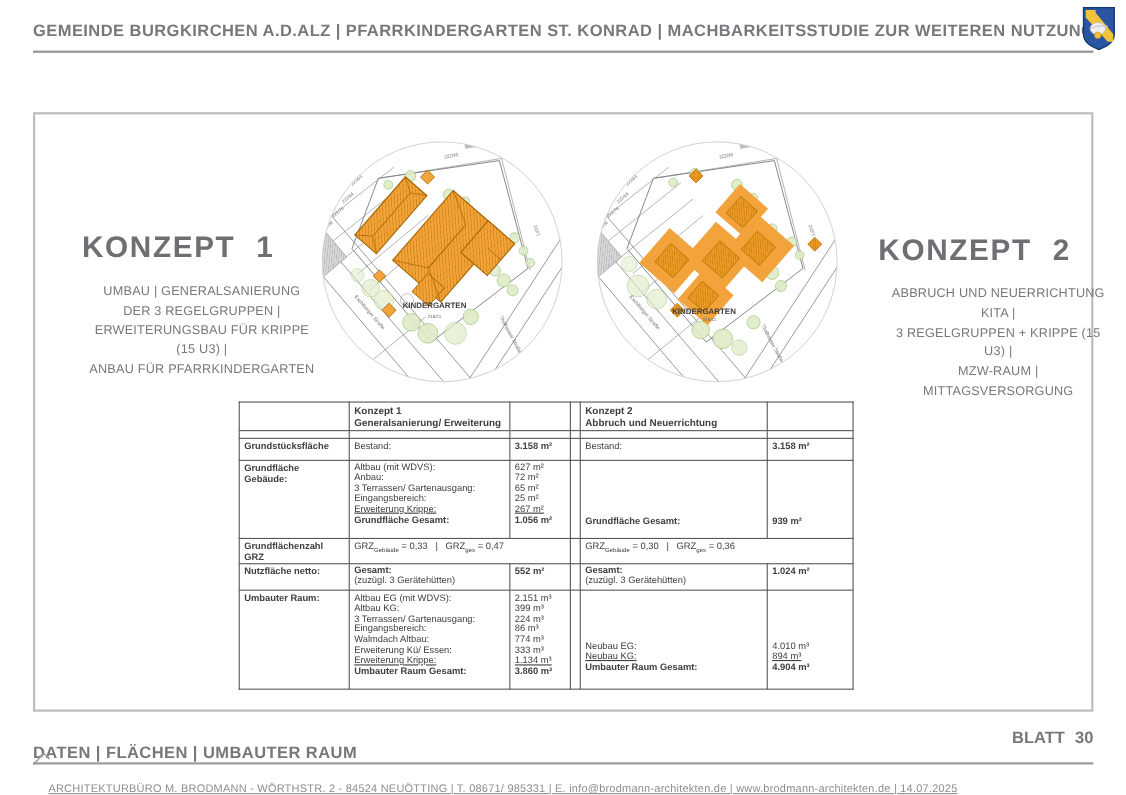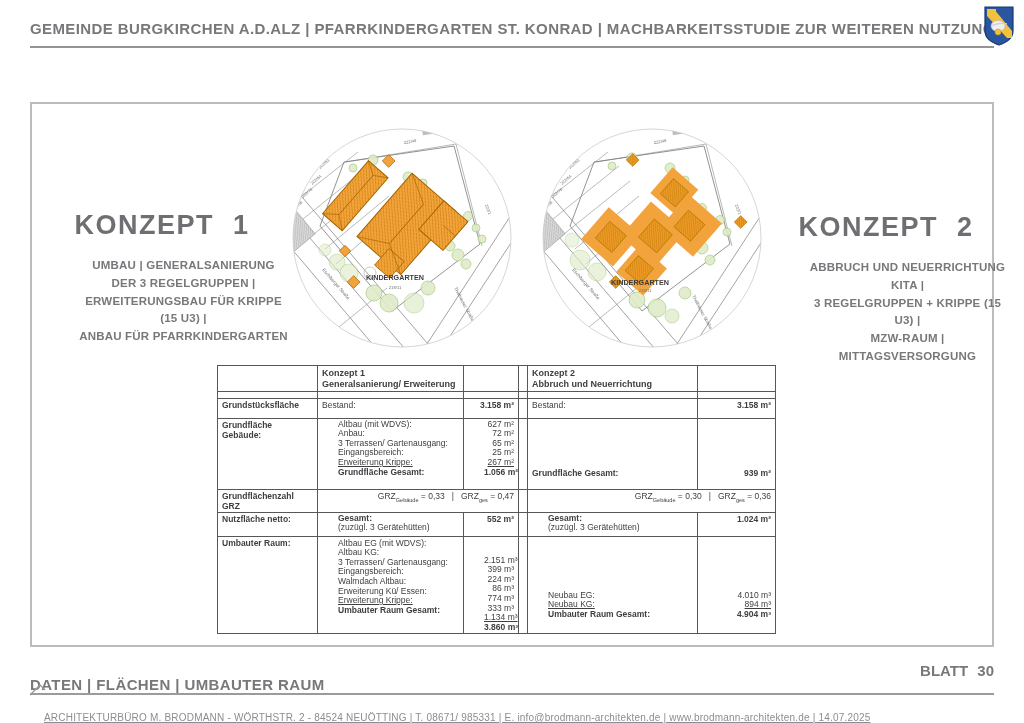--- a/index.html
+++ b/index.html
@@ -13,39 +13,39 @@
   .hdr-logo{position:absolute;left:983px;top:6px;width:32px;height:40px;}
 
   
   .frame{position:absolute;left:30px;top:102px;width:960px;height:541px;
          border:2px solid #bcbcbc;background:#fff;}
 
   
   .concept{position:absolute;text-align:center;color:#77787b;}
   .concept .c-title{font-size:27px;font-weight:bold;letter-spacing:1.5px;word-spacing:10px;
                     color:#6e6f72;margin-bottom:16px;}
-  .concept .c-line{font-size:11.5px;font-weight:bold;line-height:1.55;letter-spacing:.2px;margin-left:43px;}
+  .concept .c-line{font-size:11.5px;font-weight:normal;line-height:1.55;letter-spacing:.2px;margin-left:43px;}
   .concept1{left:34px;top:210px;width:256px;}
   .concept2{left:764px;top:212px;width:244px;}
 
   
   .plan{position:absolute;width:220px;height:220px;}
   .plan1{left:292px;top:128px;}
   .plan2{left:542px;top:128px;}
 
   
   .cmp{position:absolute;left:217px;top:365px;border-collapse:collapse;table-layout:fixed;
        width:558px;font-size:8.5px;color:#3e3e41;}
   .cmp td{border:1px solid #57575a;padding:1px 4px;vertical-align:top;overflow:hidden;}
   .cmp .hd{font-weight:bold;font-size:9px;line-height:1.2;padding-top:2px;}
   .cmp .lbl{font-weight:bold;}
-  .cmp .val{text-align:right;}
+  .cmp .val{text-align:left;}
   .cmp .b{font-weight:bold;}
   .cmp .ul{text-decoration:underline;}
-  .cmp .stack div{line-height:9.6px;white-space:nowrap;margin-left:16px;}
+  .cmp .stack div{line-height:9.6px;white-space:nowrap;}
   .cmp .bot{vertical-align:bottom;}
   .cmp sub{font-size:5.5px;}
   .cmp .pipe{margin:0 7px;}
   .r-head{height:24px;} .r-sp{height:7px;} .r-gs{height:20px;} .r-gf{height:71px;}
   .r-st{height:17px;} .r-grz{height:14px;} .r-nf{height:24px;} .r-ur{height:90px;}
 
   
   .ft-title{position:absolute;left:30px;top:676px;font-size:15px;font-weight:bold;
             letter-spacing:.4px;color:#77787b;}
   .ft-sheet{position:absolute;right:30px;top:662px;font-size:15px;font-weight:bold;
@@ -400,21 +400,21 @@
         <div>Altbau KG:</div>
         <div>3 Terrassen/ Gartenausgang:</div>
         <div>Eingangsbereich:</div>
         <div>Walmdach Altbau:</div>
         <div>Erweiterung Kü/ Essen:</div>
         <div class="ul">Erweiterung Krippe:</div>
         <div class="b">Umbauter Raum Gesamt:</div>
       </div>
           </td>
       <td class="val">
-            <div class="stack" style="padding-top:18px">
+            <div class="stack" style="padding-top:1px">
         <div>2.151 m³</div>
         <div>399 m³</div>
         <div>224 m³</div>
         <div>86 m³</div>
         <div>774 m³</div>
         <div>333 m³</div>
         <div class="ul">1.134 m³</div>
         <div class="b">3.860 m³</div>
       </div>
           </td>

